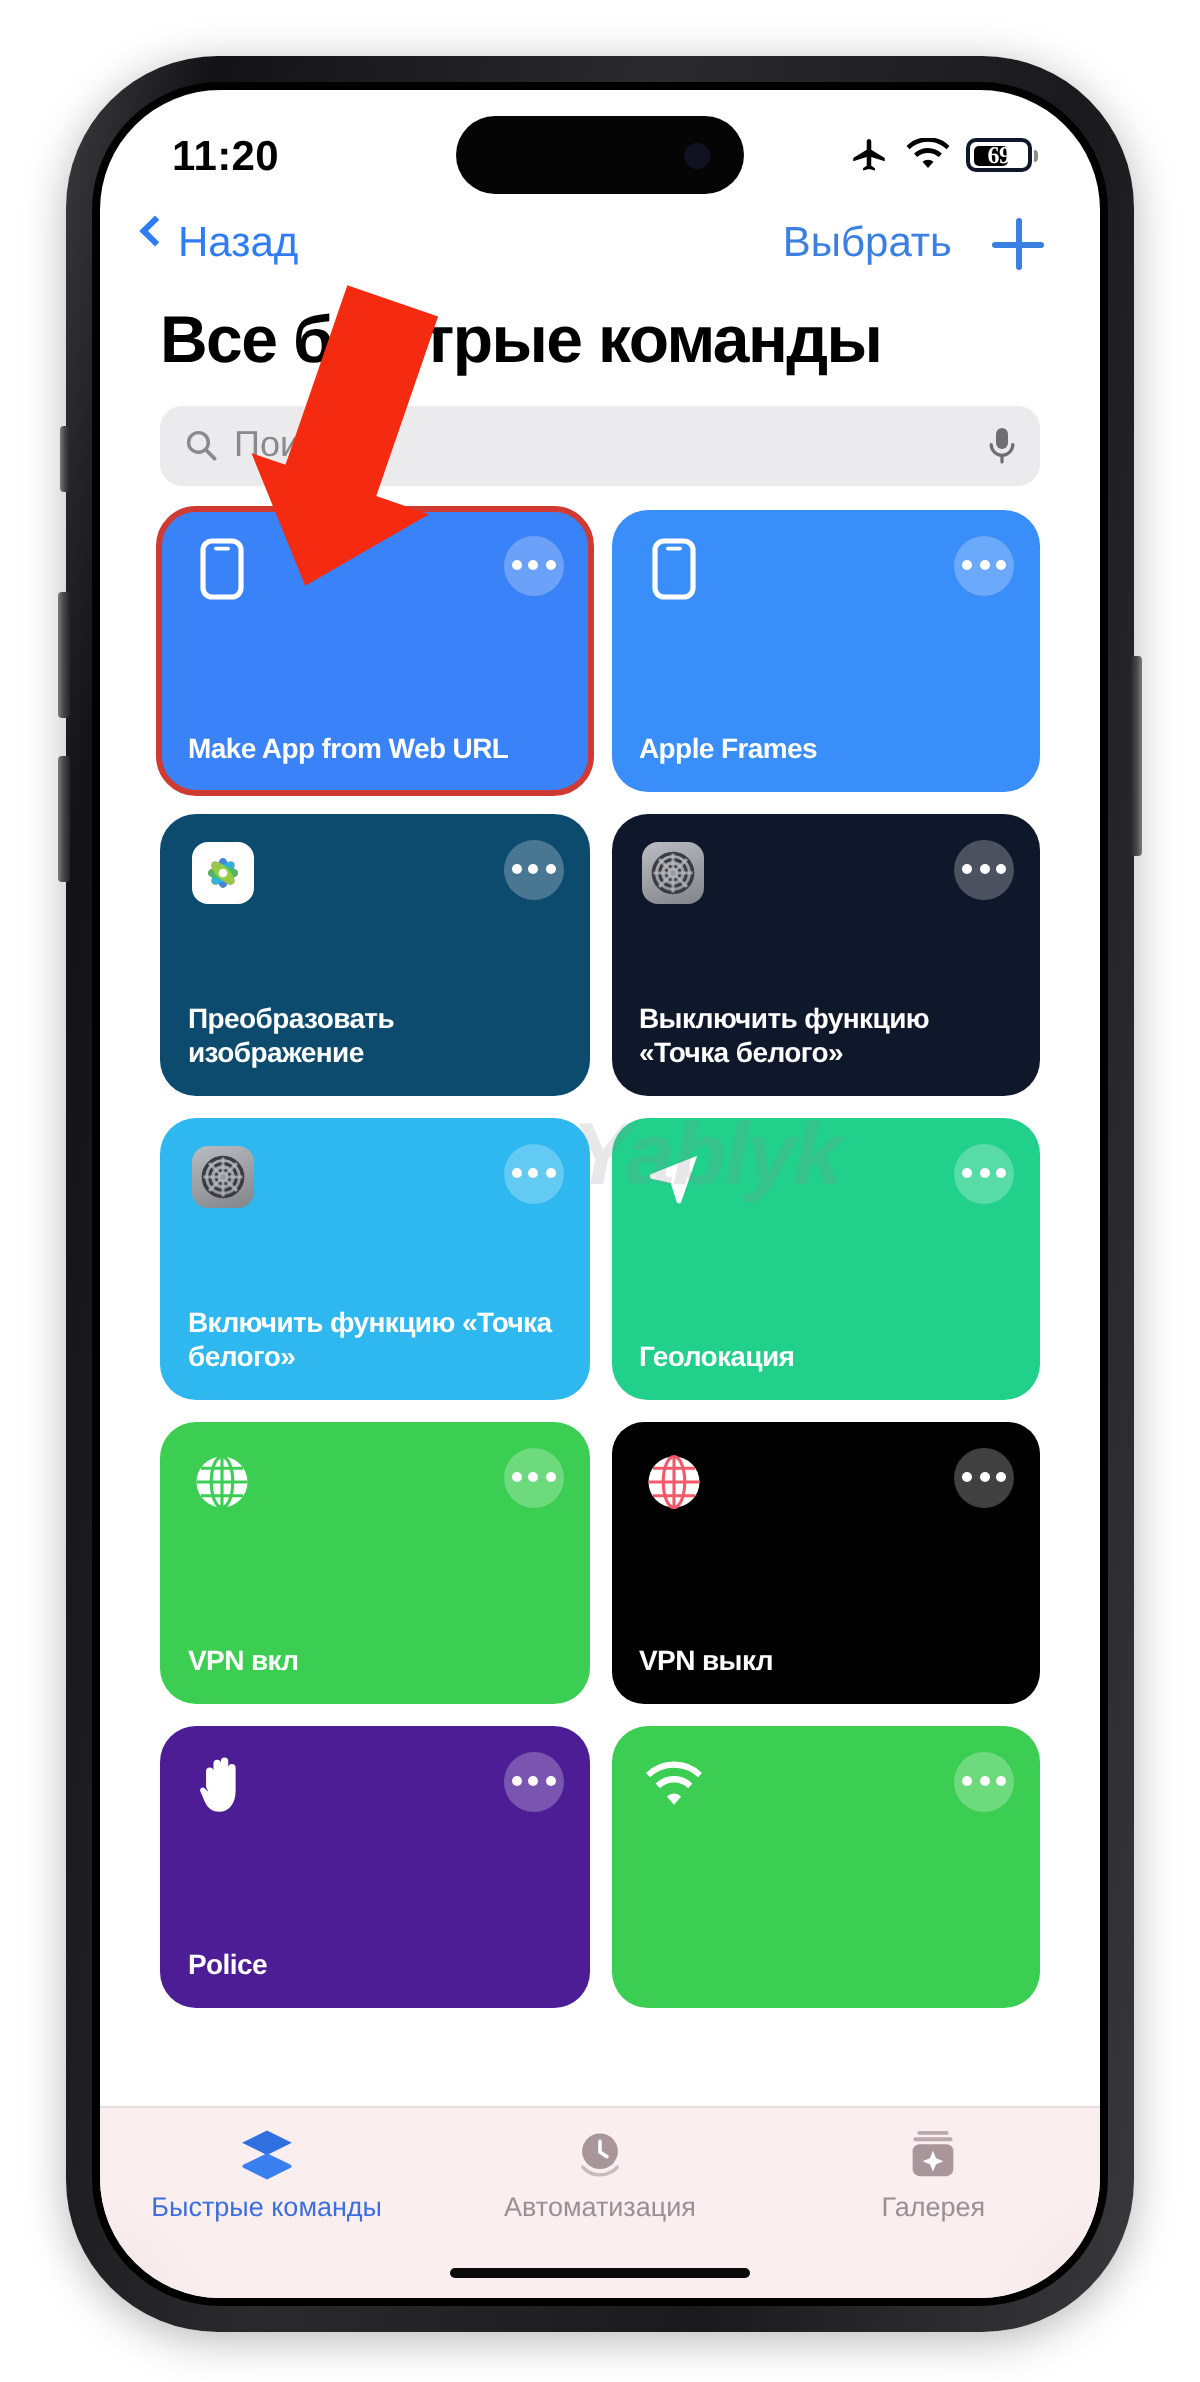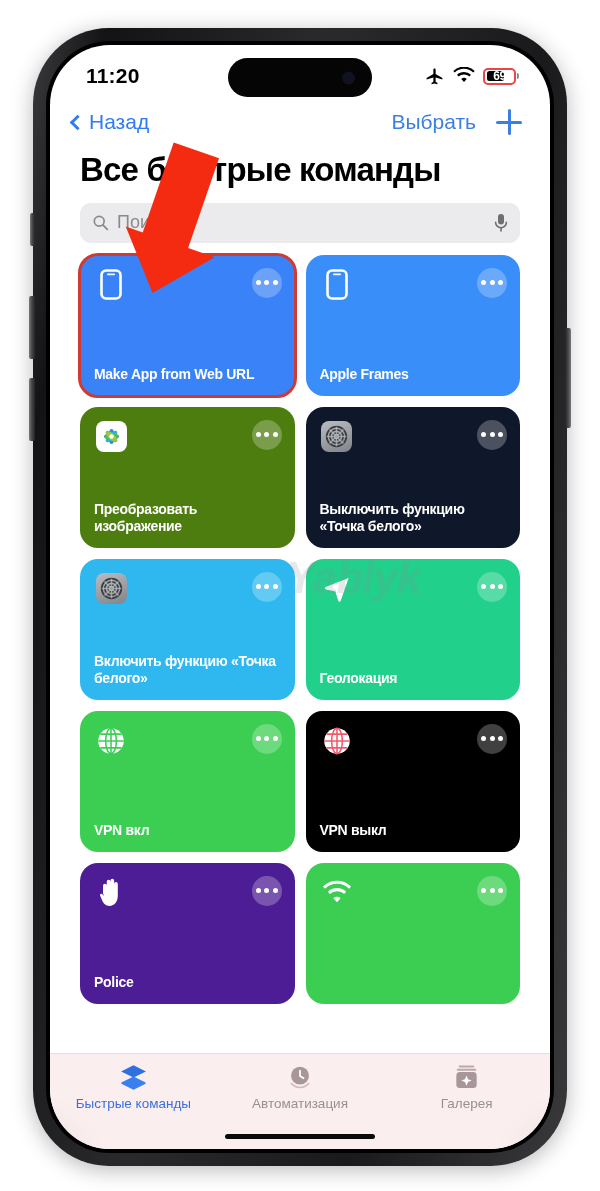--- a/index.html
+++ b/index.html
@@ -51,22 +51,22 @@
   .btn-volup { left: -4px; top: 268px; width: 6px;  height: 63px; }
   .btn-voldn { left: -4px; top: 350px; width: 6px;  height: 63px; }
   .btn-power { right: -4px; top: 300px; width: 6px; height: 100px;
     background: linear-gradient(270deg, #7b7b7e 0%, #48484a 45%, #242426 100%); }
 
   
   .status-bar {
     position: relative;
     height: 52px;
     display: flex;
-    align-items: center;
-    padding: 4px 34px 0 36px;
+    align-items: flex-start;
+    padding: 16px 34px 0 36px;
     font-weight: bold;
   }
   .status-time {
     font-size: 21px;
     color: #000;
     letter-spacing: 0.2px;
     font-weight: bold;
     margin-top: 6px;
   }
   .dynamic-island {
@@ -93,25 +93,26 @@
     display: flex;
     align-items: center;
     gap: 8px;
     margin-top: 6px;
   }
   .icon-plane { display:block; }
   .icon-wifi  { display:block; }
   .battery {
     position: relative;
     width: 33px; height: 17px;
-    border: 2px solid #ef4444;
+    border: 2px solid #0f172a;
     border-radius: 5px;
     display: flex;
     align-items: center;
     padding: 1.5px;
+    font-family: Liberation Serif, serif;
   }
   .battery::after {
     content: "";
     position: absolute;
     right: -5px; top: 50%;
     transform: translateY(-50%);
     width: 2.5px; height: 6px;
     background: rgba(0,0,0,0.45);
     border-radius: 0 2px 2px 0;
   }
@@ -134,21 +135,21 @@
 
   
   .nav-bar {
     display: flex;
     align-items: center;
     padding: 6px 28px 0 22px;
     height: 44px;
   }
   .nav-back {
     display: flex;
-    align-items: center;
+    align-items: flex-start;
     gap: 5px;
     color: #2f7cf6;
     font-size: 21px;
     cursor: pointer;
   }
   .chev-left {
     width: 11px; height: 11px;
     border-left: 3px solid #2f7cf6;
     border-bottom: 3px solid #2f7cf6;
     transform: rotate(45deg);
@@ -429,21 +430,21 @@
           </svg>
         </div>
         <div class="card-menu">
               <i></i>
               <i></i>
               <i></i>
             </div>
         <div class="card-label">Apple Frames</div>
       </div>
 
-      <div class="card" style="background: #4d7c0f;">
+      <div class="card" style="background: #0c4a6e;">
         <div class="card-icon">
           <div class="app-icon" style="background:#fff;">
             <svg width="25" height="25" viewBox="0 0 24 24">
               <g transform="translate(12,12)">
                 <ellipse rx="3.1" ry="7.2" fill="#f7c200" opacity=".92"></ellipse>
                 <ellipse rx="3.1" ry="7.2" fill="#f26d2e" opacity=".92" transform="rotate(45)"></ellipse>
                 <ellipse rx="3.1" ry="7.2" fill="#e8395c" opacity=".92" transform="rotate(90)"></ellipse>
                 <ellipse rx="3.1" ry="7.2" fill="#9b42c8" opacity=".92" transform="rotate(135)"></ellipse>
                 <ellipse rx="3.1" ry="7.2" fill="#2f7df6" opacity=".9" transform="rotate(180)"></ellipse>
                 <ellipse rx="3.1" ry="7.2" fill="#22b8e8" opacity=".9" transform="rotate(225)"></ellipse>

